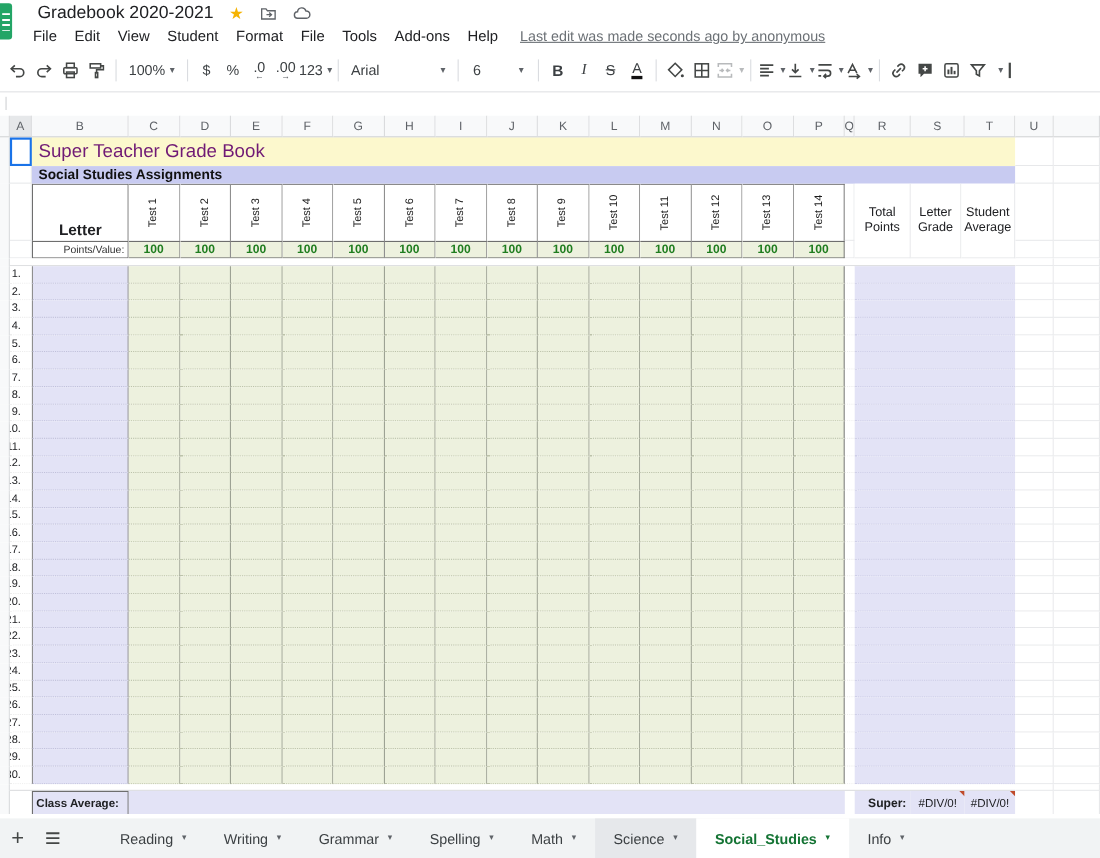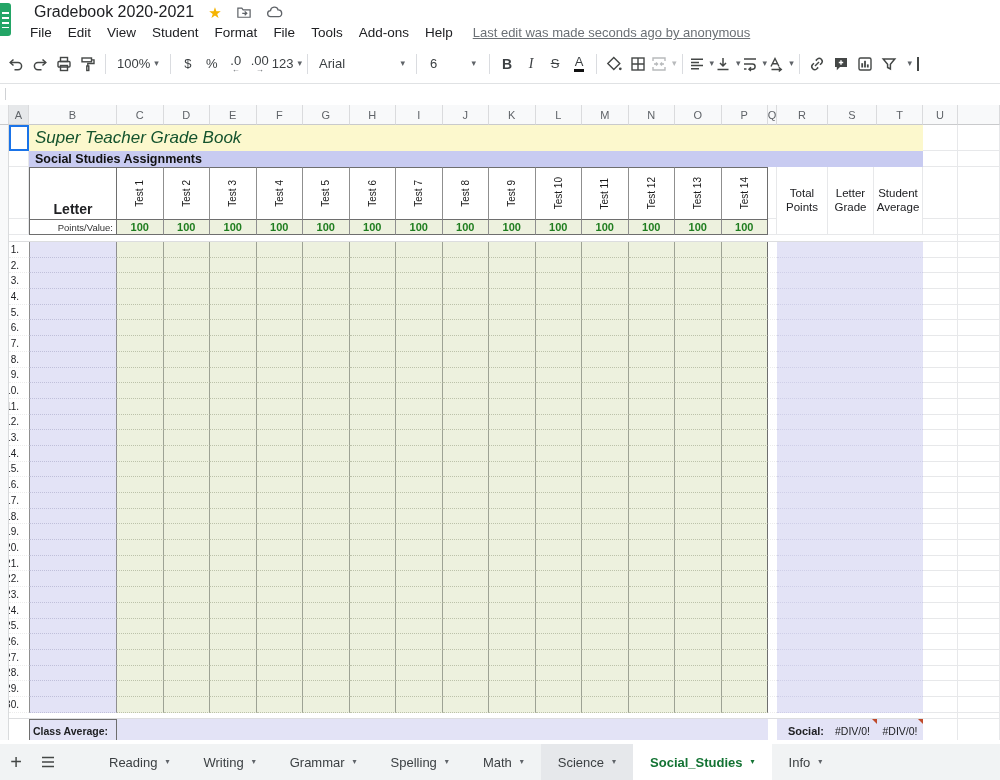--- a/index.html
+++ b/index.html
@@ -44,21 +44,21 @@
   .row{display:flex;width:1000px;flex:0 0 auto;}
   .c{box-sizing:border-box;flex:0 0 auto;position:relative;overflow:hidden;}
   .stack{display:flex;flex-direction:column;}
   .gut{background:#f8f9fa;border-right:1px solid #d9dbdd;}
   .colh{background:#f8f9fa;border-right:1px solid #dadbdd;border-bottom:1px solid #c9cacc;
         font-size:11px;color:#5f6368;display:flex;align-items:center;justify-content:center;}
   .colh.sel{background:#e6e8ea;}
   .gl{background:#fff;border-right:1px solid #e7e8ea;border-bottom:1px solid #e7e8ea;}
   .yellow{background:#fcf8cd;}
   .peri{background:#c8cbf1;}
-  .banner1{font-style:italic;font-size:17px;display:flex;align-items:center;padding-left:6px;color:#14532d;}
+  .banner1{font-size:17px;display:flex;align-items:center;padding-left:6px;color:#701a75;}
   .banner2{font-weight:bold;font-size:12.5px;display:flex;align-items:center;padding-left:6px;color:#111;}
   .sel-cell{background:#fff;border:2px solid #1a73e8;}
   .studcell{background:#fff;border:1px solid #6e6e6e;border-bottom:none;display:flex;align-items:flex-end;
         justify-content:center;font-weight:bold;font-size:14px;padding-bottom:2px;}
   .pvcell{background:#fff;border:1px solid #6e6e6e;font-size:9.5px;color:#333;display:flex;
         align-items:center;justify-content:flex-end;padding-right:3px;}
   .tcell{background:#fff;border-right:1px solid #8f8f8f;border-top:1px solid #6e6e6e;
         display:flex;align-items:center;justify-content:center;}
   .vtext{writing-mode:vertical-rl;transform:rotate(180deg);font-size:10px;color:#1b1b1b;}
   .hundred{background:#edf1de;border-right:1px solid #8f8f8f;border-top:1px solid #6e6e6e;
@@ -1149,21 +1149,21 @@
         <div class="spacer c" style="width: 914px; height: 6px;"></div>
         <div class="gl c" style="width: 35px; height: 6px;"></div>
         <div class="gl c" style="width: 42px; height: 6px;"></div>
       </div>
       <div class="row" style="height: 25px;">
         <div class="gut c" style="width: 9px; height: 25px;"></div>
         <div class="white c" style="width: 20px; height: 25px;"></div>
         <div class="ca-b c" style="width: 88px; height: 25px;">Class Average:</div>
         <div class="ca-fill c" style="width: 651px; height: 25px;"></div>
         <div class="white c" style="width: 9px; height: 25px;"></div>
-        <div class="ca-class c" style="width: 51px; height: 25px;">Social:</div>
+        <div class="ca-class c" style="width: 51px; height: 25px;">Super:</div>
         <div class="ca-err c" style="width: 49px; height: 25px;">#DIV/0!</div>
         <div class="ca-err c" style="width: 46px; height: 25px;">#DIV/0!</div>
         <div class="gl c" style="width: 35px; height: 25px;"></div>
         <div class="gl c" style="width: 42px; height: 25px;"></div>
       </div>
     </div>
 
   <div id="tabgap"></div>
   <div id="tabbar">
     <div class="tbarbtn plus">+</div>

